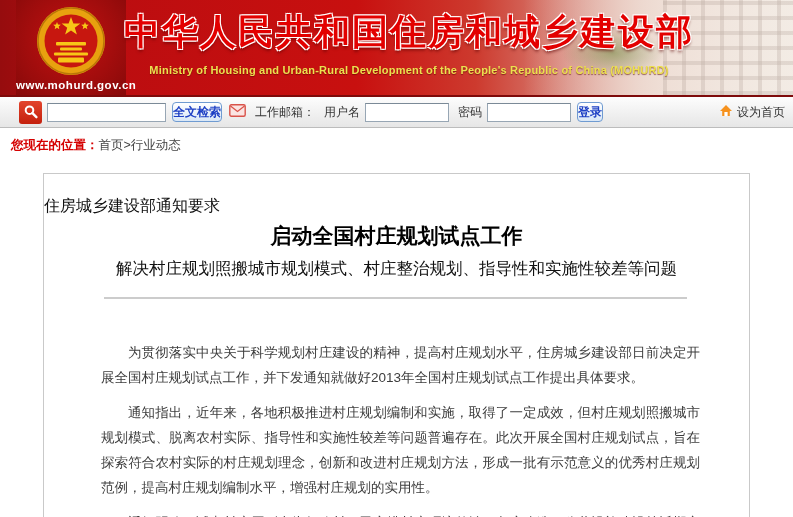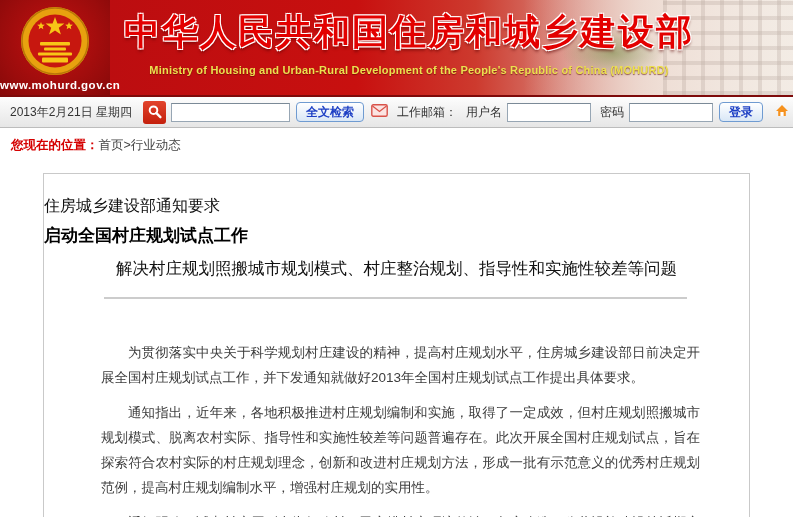--- a/index.html
+++ b/index.html
@@ -24,21 +24,21 @@
     position: absolute; right: 0; top: 0; width: 130px; height: 100%; opacity: .55;
     background:
       repeating-linear-gradient(0deg, rgba(150,130,120,.35) 0 4px, transparent 4px 15px),
       repeating-linear-gradient(90deg, rgba(150,130,120,.35) 0 4px, transparent 4px 19px);
   }
   .banner-tree {
     position: absolute; right: 115px; top: 18px; width: 130px; height: 78px;
     background: radial-gradient(ellipse 55% 45% at 50% 45%, rgba(110,135,60,.55), rgba(110,135,60,0) 72%);
   }
   .logo-block {
-    position: absolute; left: 0; top: 0; width: 110px; height: 100%;
+    position: absolute; left: 16px; top: 0; width: 110px; height: 100%;
     background: radial-gradient(circle at 50% 42%, #c51111 0%, #9a0c0c 70%, #860909 100%);
     text-align: center;
   }
   .emblem { display: block; margin: 5px auto 0; }
   .site-url {
     color: #ffffff; font-weight: bold; font-size: 11.5px; letter-spacing: .5px;
     margin-top: 2px; display: block;
   }
   .banner-titles {
     position: absolute; left: 110px; right: 85px; top: 8px; text-align: center;
@@ -68,21 +68,21 @@
     background: linear-gradient(#e2442c, #c4200d);
     display: inline-flex; align-items: center; justify-content: center;
     flex: 0 0 auto;
   }
   .tb-search-input {
     width: 119px; height: 19px; margin-left: 5px;
     border: 1px solid #97a6b4; border-top-color: #7b8a97;
     font-size: 12px; padding: 0 4px;
   }
   .btn {
-    height: 20px; margin-left: 6px; padding: 0 9px;
+    height: 20px; margin-left: 6px; padding: 0 0;
     border: 1px solid #6f9bd1; border-radius: 4px;
     background: linear-gradient(#ffffff, #d9e7f6);
     color: #1d3fc4; font-size: 12px; font-weight: bold; cursor: pointer;
     font-family: inherit;
   }
   .mail-ico { margin-left: 7px; flex: 0 0 auto; }
   .tb-label { margin-left: 9px; }
   .tb-small-input {
     width: 84px; height: 19px; margin-left: 5px;
     border: 1px solid #97a6b4; border-top-color: #7b8a97;
@@ -102,21 +102,21 @@
 
   
   .panel {
     margin: 11px 43px 0;
     border: 1px solid #c9c9c9;
     background: #fff;
     min-height: 480px;
     padding-top: 21px;
   }
   .kicker { text-align: left; font-size: 16px; color: #111; line-height: 22px; }
-  .art-title { font-size: 17px; font-weight: bold; color: #000; margin-top: 6px; line-height: 26px; }
+  .art-title { text-align: center; font-size: 21px; font-weight: bold; color: #000; margin-top: 6px; line-height: 26px; }
   .art-subtitle { text-align: center; font-size: 16.5px; color: #111; margin-top: 8px; line-height: 22px; }
   .divider { height: 2px; background: #cccccc; margin: 18px 62px 0 60px; }
   .art-body { margin: 41px 49px 0 57px; }
   .art-body p {
     font-size: 13.5px; color: #3c3c3c; line-height: 25px;
     text-align: justify; text-indent: 2em; margin-bottom: 10px;
   }
 </style>
 </head>
 <body>
@@ -141,21 +141,20 @@
     </svg>
     <span class="site-url">www.mohurd.gov.cn</span>
   </div>
   <div class="banner-titles">
     <div class="title-cn">中华人民共和国住房和城乡建设部</div>
     <div class="subtitle-en">Ministry of Housing and Urban-Rural Development of the People's Republic of China (MOHURD)</div>
   </div>
 </div>
 
 <div class="toolbar">
-  <span class="tb-date">2013年2月21日 星期四</span>
 
   <span class="search-ico">
     <svg width="16" height="16" viewBox="0 0 16 16">
       <circle cx="6.5" cy="6.2" r="3.8" fill="none" stroke="#ffffff" stroke-width="2"></circle>
       <line x1="9.4" y1="9.2" x2="13.4" y2="13.2" stroke="#ffffff" stroke-width="2.4" stroke-linecap="round"></line>
     </svg>
   </span>
   <input class="tb-search-input" type="text" style="">
   <button class="btn">全文检索</button>
 

